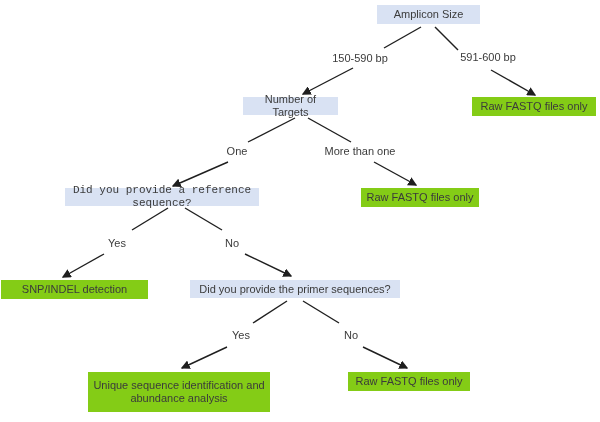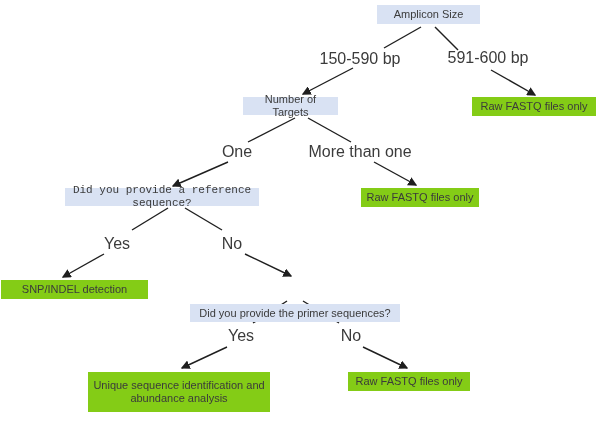--- a/index.html
+++ b/index.html
@@ -35,21 +35,21 @@
     line-height: 13px;
     color: #3b3b3b;
     padding: 1px 3px;
     box-sizing: border-box;
   }
   .node.q { background: #d9e2f3; }
   .node.r { background: #84cc16; }
   .edge-label {
     position: absolute;
     transform: translateX(-50%);
-    font-size: 16px;
+    font-size: 11px;
     line-height: 13px;
     color: #3b3b3b;
     white-space: nowrap;
   }
 </style>
 </head>
 <body>
 
 <div class="canvas">
 
@@ -84,21 +84,21 @@
     <line x1="303" y1="301" x2="339" y2="323"></line>
     <line x1="363" y1="347" x2="407" y2="368" marker-end="url(#arrow)"></line>
   </svg>
 
   <div class="node q" style="left:377px; top:5px; width:103px; height:19px;">Amplicon Size</div>
 
   <div class="node q" style="left:243px; top:97px; width:95px; height:18px;">Number of Targets</div>
 
   <div class="node q" style="left:65px; top:188px; width:194px; height:18px;font-family:Liberation Mono, monospace;">Did you provide a reference sequence?</div>
 
-  <div class="node q" style="left:190px; top:280px; width:210px; height:18px;margin-top:24px;">Did you provide the primer sequences?</div>
+  <div class="node q" style="left:190px; top:280px; width:210px; height:18px;">Did you provide the primer sequences?</div>
 
   <div class="node r" style="left:472px; top:97px; width:124px; height:19px;">Raw FASTQ files only</div>
 
   <div class="node r" style="left:361px; top:188px; width:118px; height:19px;">Raw FASTQ files only</div>
 
   <div class="node r" style="left:1px; top:280px; width:147px; height:19px;">SNP/INDEL detection</div>
 
   <div class="node r" style="left:88px; top:372px; width:182px; height:40px;">Unique sequence identification and abundance analysis</div>
 
   <div class="node r" style="left:348px; top:372px; width:122px; height:19px;">Raw FASTQ files only</div>

